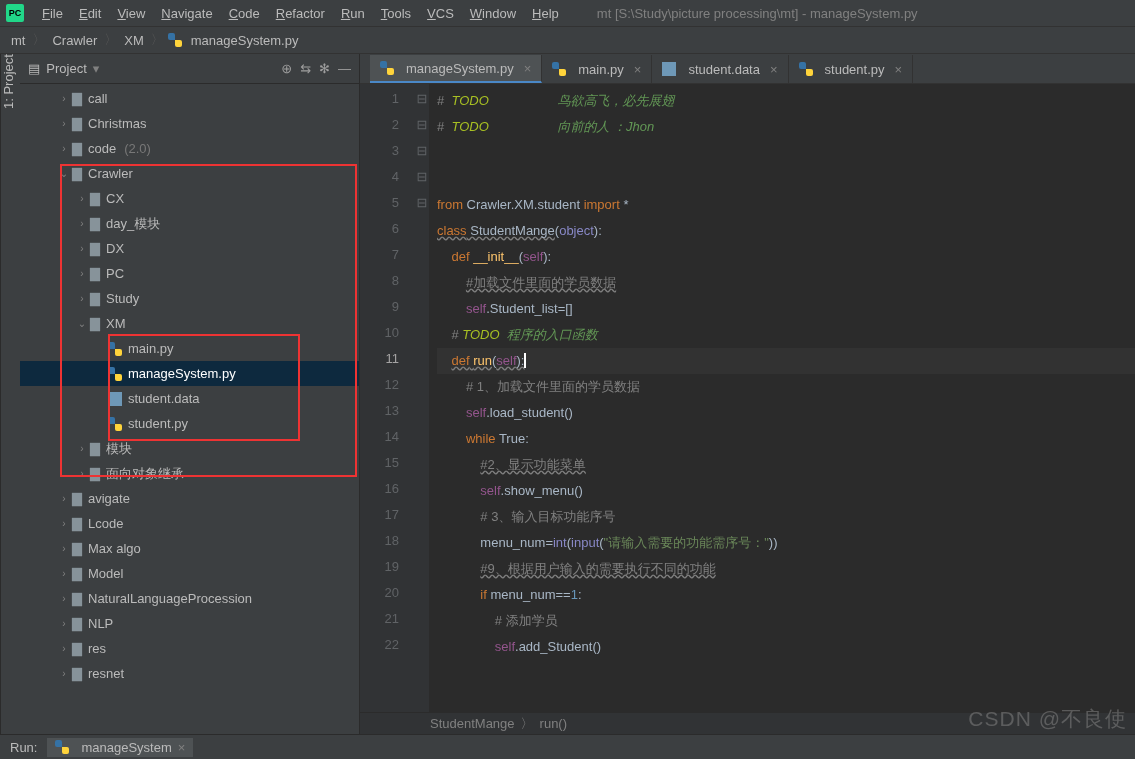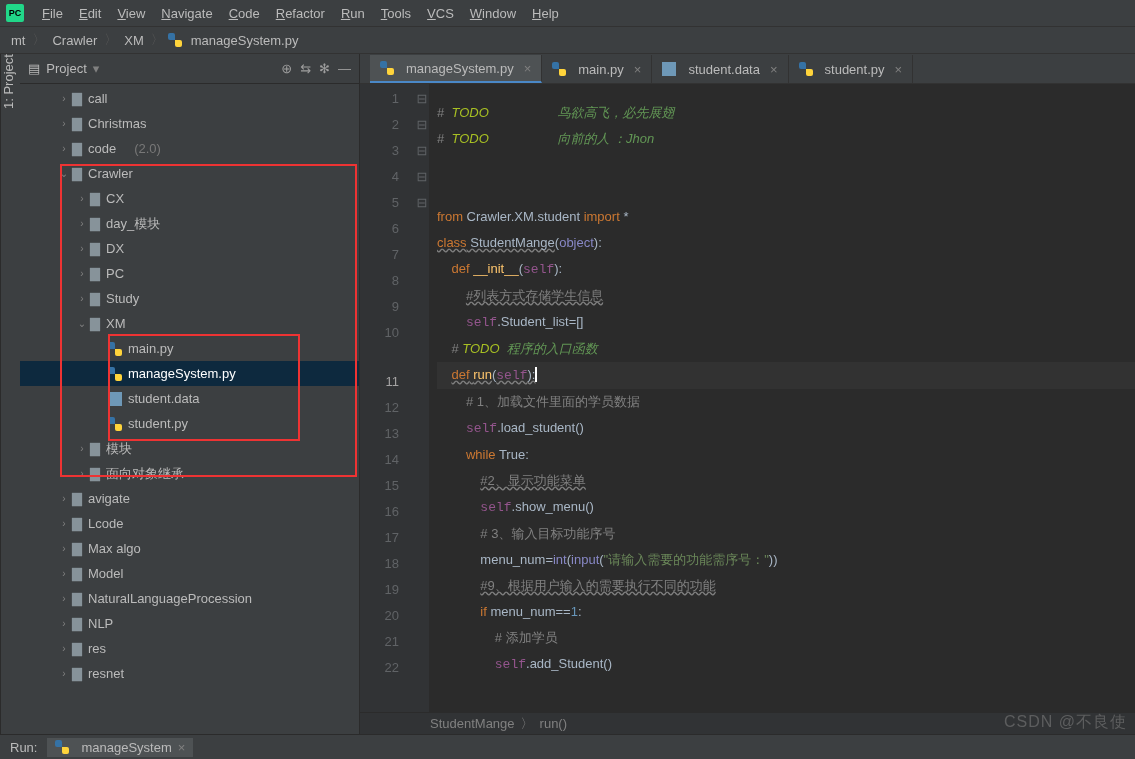--- a/index.html
+++ b/index.html
@@ -21,57 +21,58 @@
 .tool-icon { cursor:pointer; }
 .tree { overflow-y:auto; flex:1; padding-top:2px; position:relative; }
 .tree-row { height:25px; display:flex; align-items:center; cursor:pointer; white-space:nowrap; }
 .tree-row.selected { background:#0d293e; color:#fff; }
 .arrow { width:16px; text-align:center; color:#808080; font-size:10px; }
 .folder-icon { color:#87939a; margin-right:6px; }
 .py-icon { width:14px; height:14px; display:inline-flex; margin-right:6px; position:relative; }
 .py-icon::before { content:""; position:absolute; width:7px; height:7px; background:#3572A5; border-radius:2px 2px 0 2px; top:0; left:0;}
 .py-icon::after { content:""; position:absolute; width:7px; height:7px; background:#FFD43B; border-radius:0 2px 2px 2px; bottom:0; right:0;}
 .data-icon { width:14px; height:14px; background:#6e98b7; margin-right:6px; display:inline-block; }
-.dim { color:#787878; margin-left:18px; }
+.dim { color:#787878; margin-left:8px; }
 .redbox1 { position:absolute; border:2px solid #e33; left:40px; top:80px; width:297px; height:313px; pointer-events:none; z-index:5; }
 .redbox2 { position:absolute; border:2px solid #e33; left:88px; top:250px; width:192px; height:107px; pointer-events:none; z-index:5; }
 .editor-area { flex:1; display:flex; flex-direction:column; background:#2b2b2b; }
 .tabs { height:30px; background:#3c3f41; display:flex; align-items:flex-end; border-bottom:1px solid #323232; padding-left:10px; }
 .tab { height:28px; display:flex; align-items:center; padding:0 10px; gap:6px; color:#bbbbbb; cursor:pointer; border-right:1px solid #323232; }
 .tab.active { background:#4e5254; border-bottom:2px solid #4a88c7; }
 .tab .close { color:#808080; margin-left:4px; }
 .editor-body { flex:1; display:flex; font-family:"Consolas","DejaVu Sans Mono",monospace; font-size:15px; line-height:26px; overflow:hidden; }
 .gutter { width:55px; text-align:right; color:#606366; padding:2px 16px 0 0; background:#313335; user-select:none; }
-.gutter .cur { color:#a4a3a3;margin-top:23px; }
+.gutter .cur { color:#a4a3a3; }
 .fold-strip { width:14px; background:#313335; color:#606366; padding-top:2px; text-align:center; font-size:10px; user-select:none; }
-.code { flex:1; padding:16px 0 0 8px; white-space:pre; color:#a9b7c6; position:relative; }
+.code { flex:1; padding:4px 0 0 8px; white-space:pre; color:#a9b7c6; position:relative; }
 .c-cm { color:#808080; }
 .c-todo { color:#a8c023; font-style:italic; }
 .c-todo-cn { color:#629755; font-style:italic; }
 .c-kw { color:#cc7832; }
 .c-str { color:#6a8759; }
-.c-self { color:#94558d;font-family:Liberation Mono, monospace; }
+.c-self { color:#94558d; }
 .c-fn { color:#ffc66d; }
 .c-num { color:#6897bb; }
 .c-bi { color:#8888c6; }
 .und { text-decoration:underline wavy #808080; text-decoration-skip-ink:none; }
 .cursor-line { background:#323232; display:inline-block; width:100%; }
 .caret { border-right:2px solid #fff; animation:blink 1s step-end infinite; }
 @keyframes blink { 50% { border-color:transparent; } }
 .breadcrumb-ed { height:22px; background:#313335; color:#808080; display:flex; align-items:center; padding-left:70px; gap:6px; border-top:1px solid #2b2b2b; }
 .runbar { height:25px; background:#3c3f41; display:flex; align-items:center; padding:0 10px; gap:10px; border-top:1px solid #2b2b2b; }
 .run-config { background:#4e5254; padding:2px 8px; display:flex; align-items:flex-start; gap:6px; }
-.watermark { position:absolute; right:8px; bottom:26px; color:#7a7a7a; font-size:16px; letter-spacing:1px; opacity:.6; }
+.watermark { position:absolute; right:8px; bottom:26px; color:#7a7a7a; font-size:21px; letter-spacing:1px; opacity:.6; }
 </style>
 </head>
 <body>
 
 <div class="menubar">
   <div class="pc-logo">PC</div>
   <span id="menu-items"><span class="menu-item"><u>F</u>ile</span><span class="menu-item"><u>E</u>dit</span><span class="menu-item"><u>V</u>iew</span><span class="menu-item"><u>N</u>avigate</span><span class="menu-item"><u>C</u>ode</span><span class="menu-item"><u>R</u>efactor</span><span class="menu-item"><u>R</u>un</span><span class="menu-item"><u>T</u>ools</span><span class="menu-item"><u>V</u>CS</span><span class="menu-item"><u>W</u>indow</span><span class="menu-item"><u>H</u>elp</span></span>
+  <span class="window-title">mt [S:\Study\picture processing\mt] - manageSystem.py</span>
 </div>
 
 <div class="navbar">
   <span class="crumb">mt</span>
   <span class="crumb-sep">〉</span>
   <span class="crumb">Crawler</span>
   <span class="crumb-sep">〉</span>
   <span class="crumb">XM</span>
   <span class="crumb-sep">〉</span>
   <span class="py-icon"></span>
@@ -294,21 +295,21 @@
           <div> </div>
           <div> </div>
         </div>
       <div class="code" id="code"><span class="c-cm"># </span> <span class="c-todo">TODO</span>                   <span class="c-todo-cn">鸟欲高飞，必先展翅</span>
 <span class="c-cm"># </span> <span class="c-todo">TODO</span>                   <span class="c-todo-cn">向前的人 ：Jhon</span>
 
 
 <span class="c-kw">from</span> Crawler.XM.student <span class="c-kw">import</span> *
 <span class="c-kw und">class</span><span class="und"> StudentMange</span>(<span class="c-bi">object</span>):
     <span class="c-kw">def</span> <span class="c-fn">__init__</span>(<span class="c-self">self</span>):
-        <span class="c-cm und">#列表方式存储学生信息</span>
+        <span class="c-cm und">#加载文件里面的学员数据</span>
         <span class="c-self">self</span>.Student_list=[]
     <span class="c-cm"># </span><span class="c-todo">TODO</span><span class="c-todo-cn">  程序的入口函数</span>
 <span class="cursor-line">    <span class="c-kw und">def</span><span class="und"> </span><span class="c-fn und">run</span>(<span class="c-self und">self</span><span class="und">):</span><span class="caret"></span></span>
         <span class="c-cm"># 1、加载文件里面的学员数据</span>
         <span class="c-self">self</span>.load_student()
         <span class="c-kw">while</span> True:
             <span class="c-cm und">#2、显示功能菜单</span>
             <span class="c-self">self</span>.show_menu()
             <span class="c-cm"># 3、输入目标功能序号</span>
             menu_num=<span class="c-bi">int</span>(<span class="c-bi">input</span>(<span class="c-str">"请输入需要的功能需序号："</span>))

